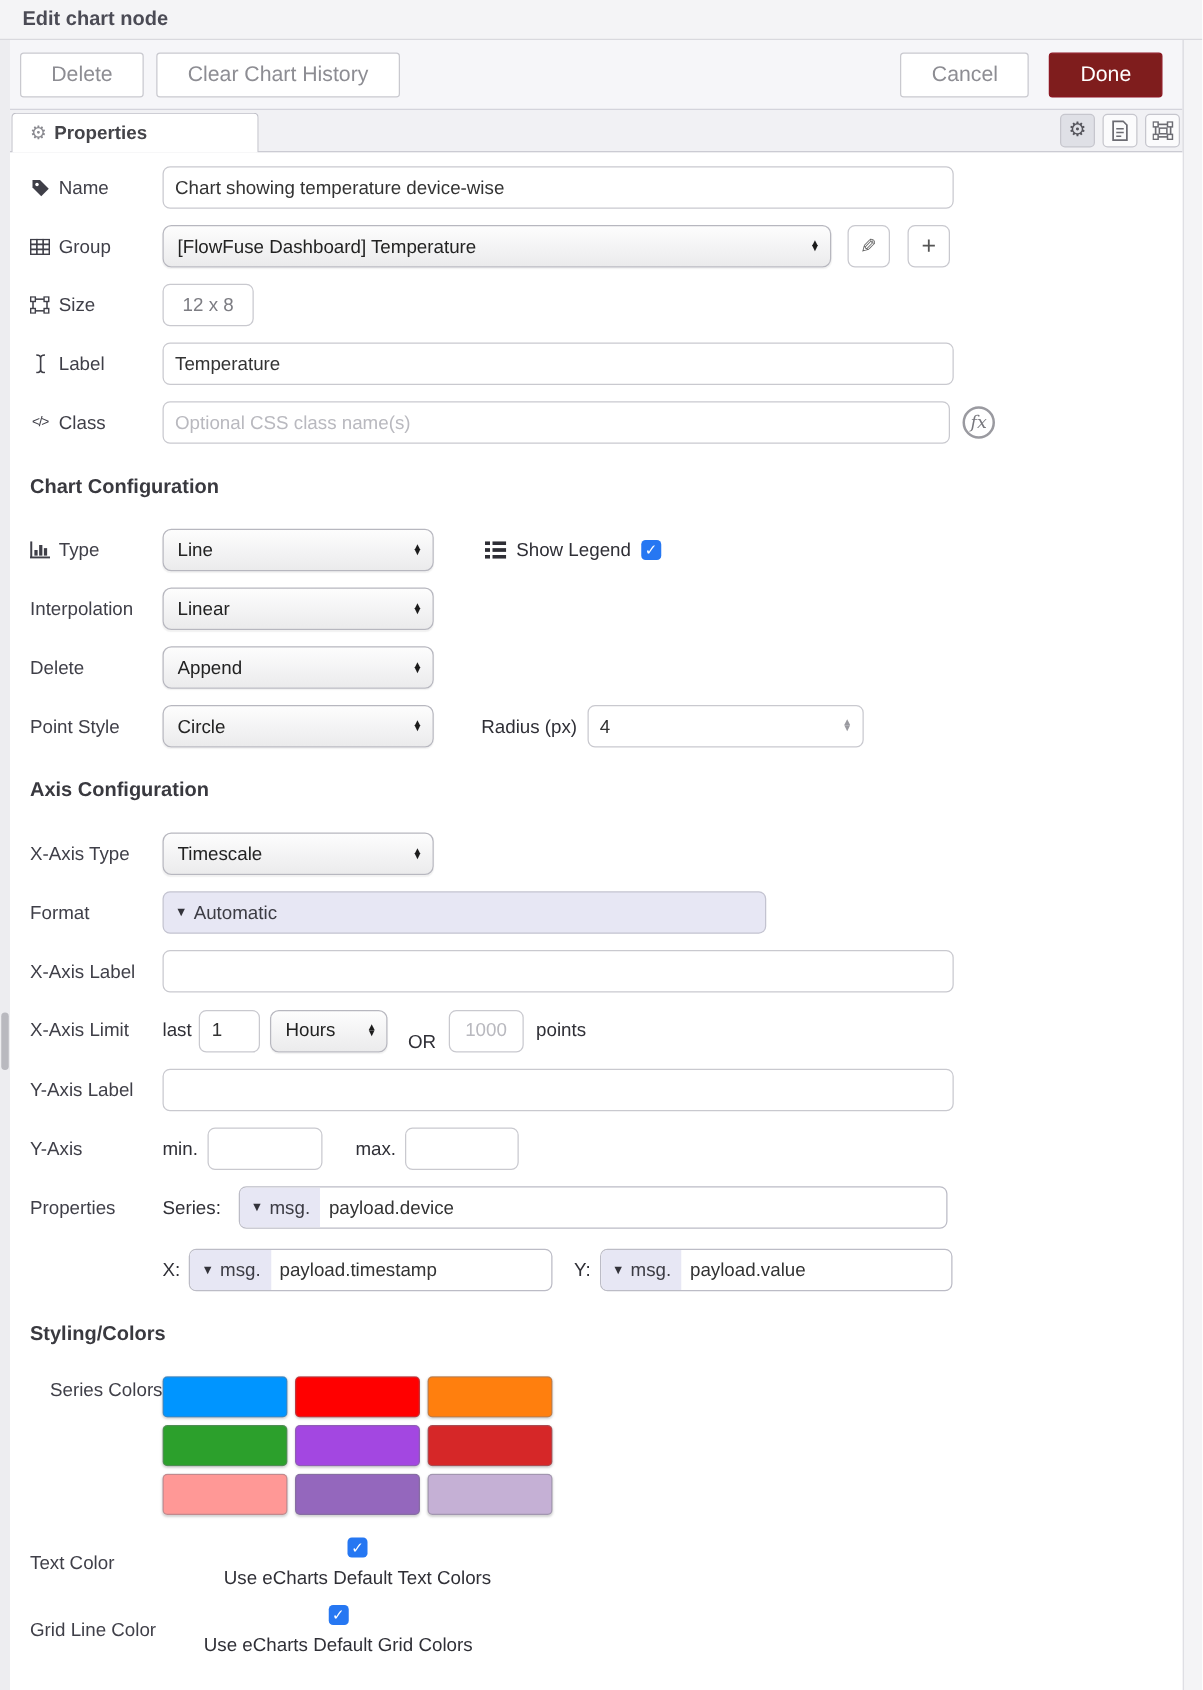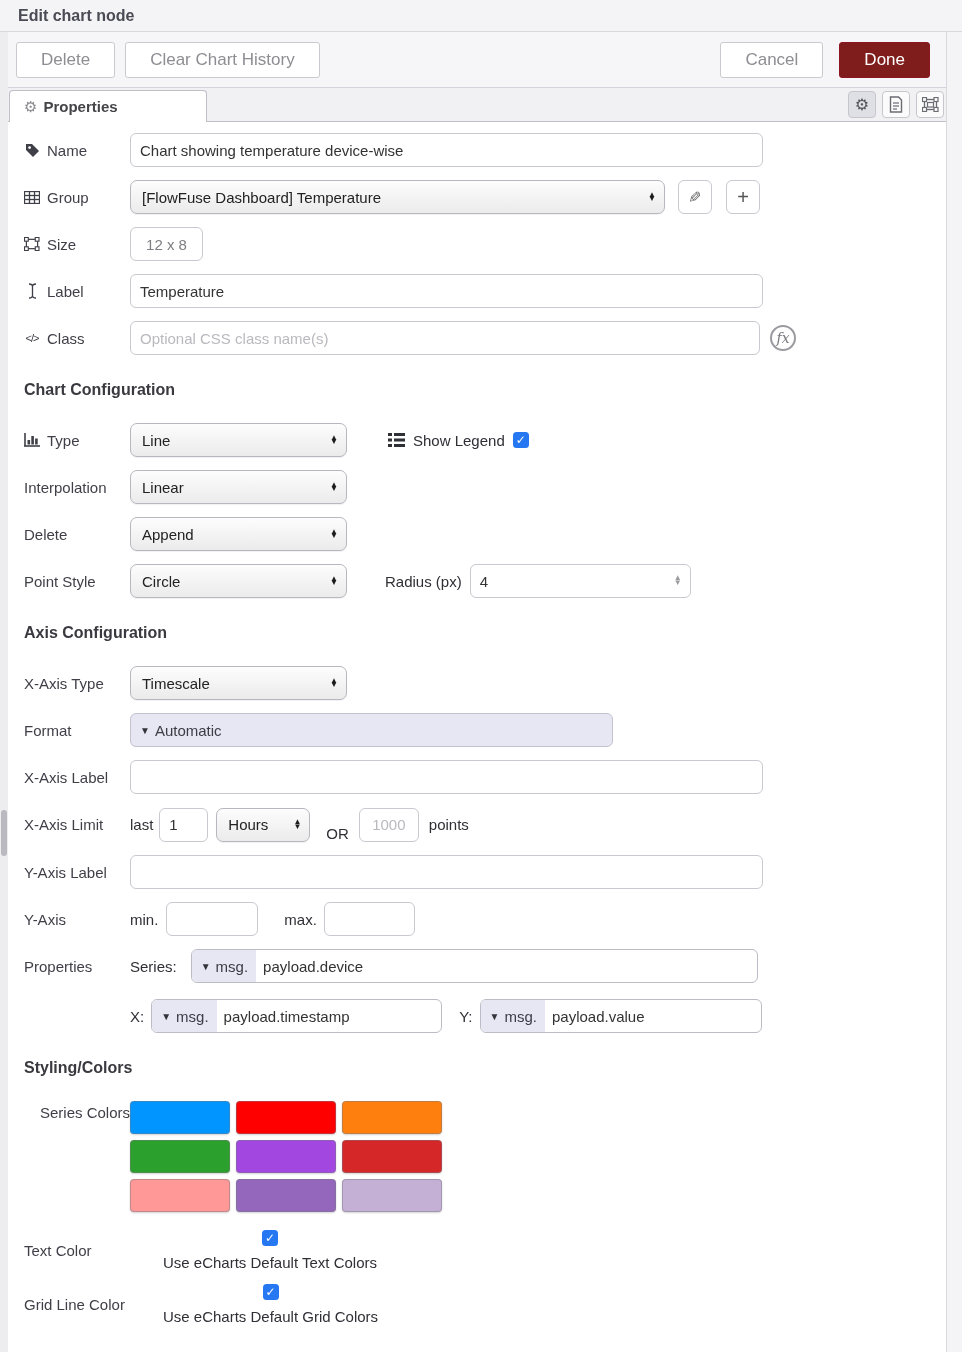--- a/index.html
+++ b/index.html
@@ -372,21 +372,21 @@
           <div class="swatch" style="background: rgb(255, 127, 14);"></div>
           <div class="swatch" style="background: rgb(44, 160, 44);"></div>
           <div class="swatch" style="background: rgb(163, 71, 225);"></div>
           <div class="swatch" style="background: rgb(214, 39, 40);"></div>
           <div class="swatch" style="background: rgb(255, 152, 150);"></div>
           <div class="swatch" style="background: rgb(148, 103, 189);"></div>
           <div class="swatch" style="background: rgb(197, 176, 213);"></div>
         </div>
     </div>
 
-    <div class="row" style="margin-top:18px;">
+    <div class="row" style="margin-top:18px;gap:16px;">
       <div class="lbl plain">Text Color</div>
       <div class="chk-row-pad">
         <span class="chk"></span>
         <span>Use eCharts Default Text Colors</span>
       </div>
     </div>
 
     <div class="row">
       <div class="lbl plain">Grid Line Color</div>
       <div class="chk-row-pad">

